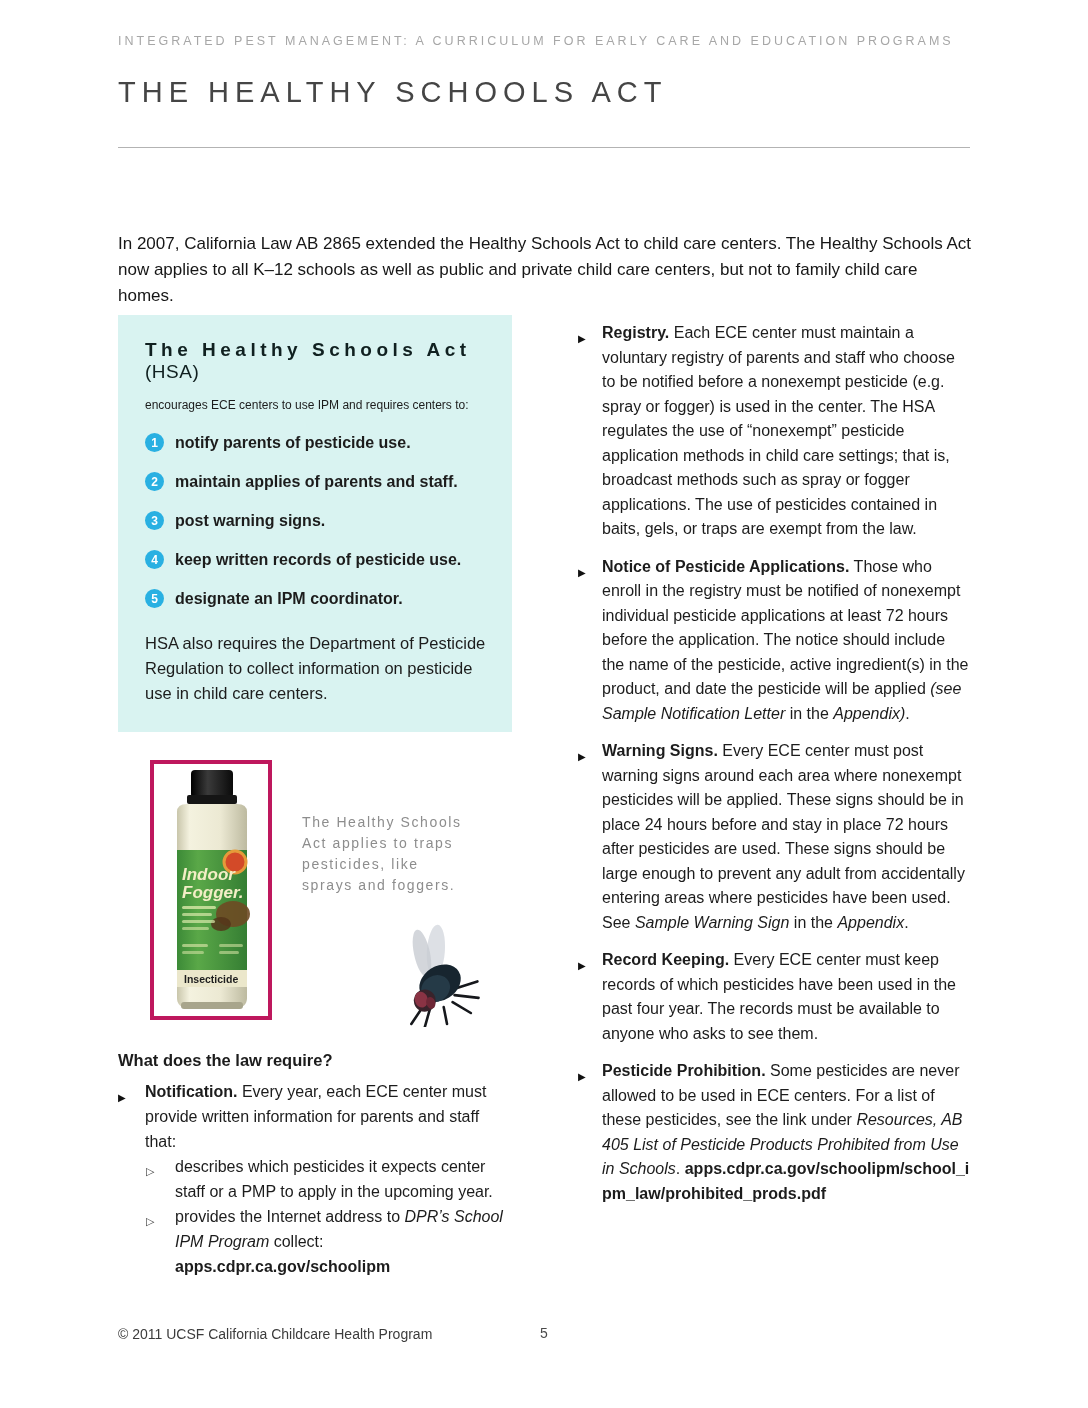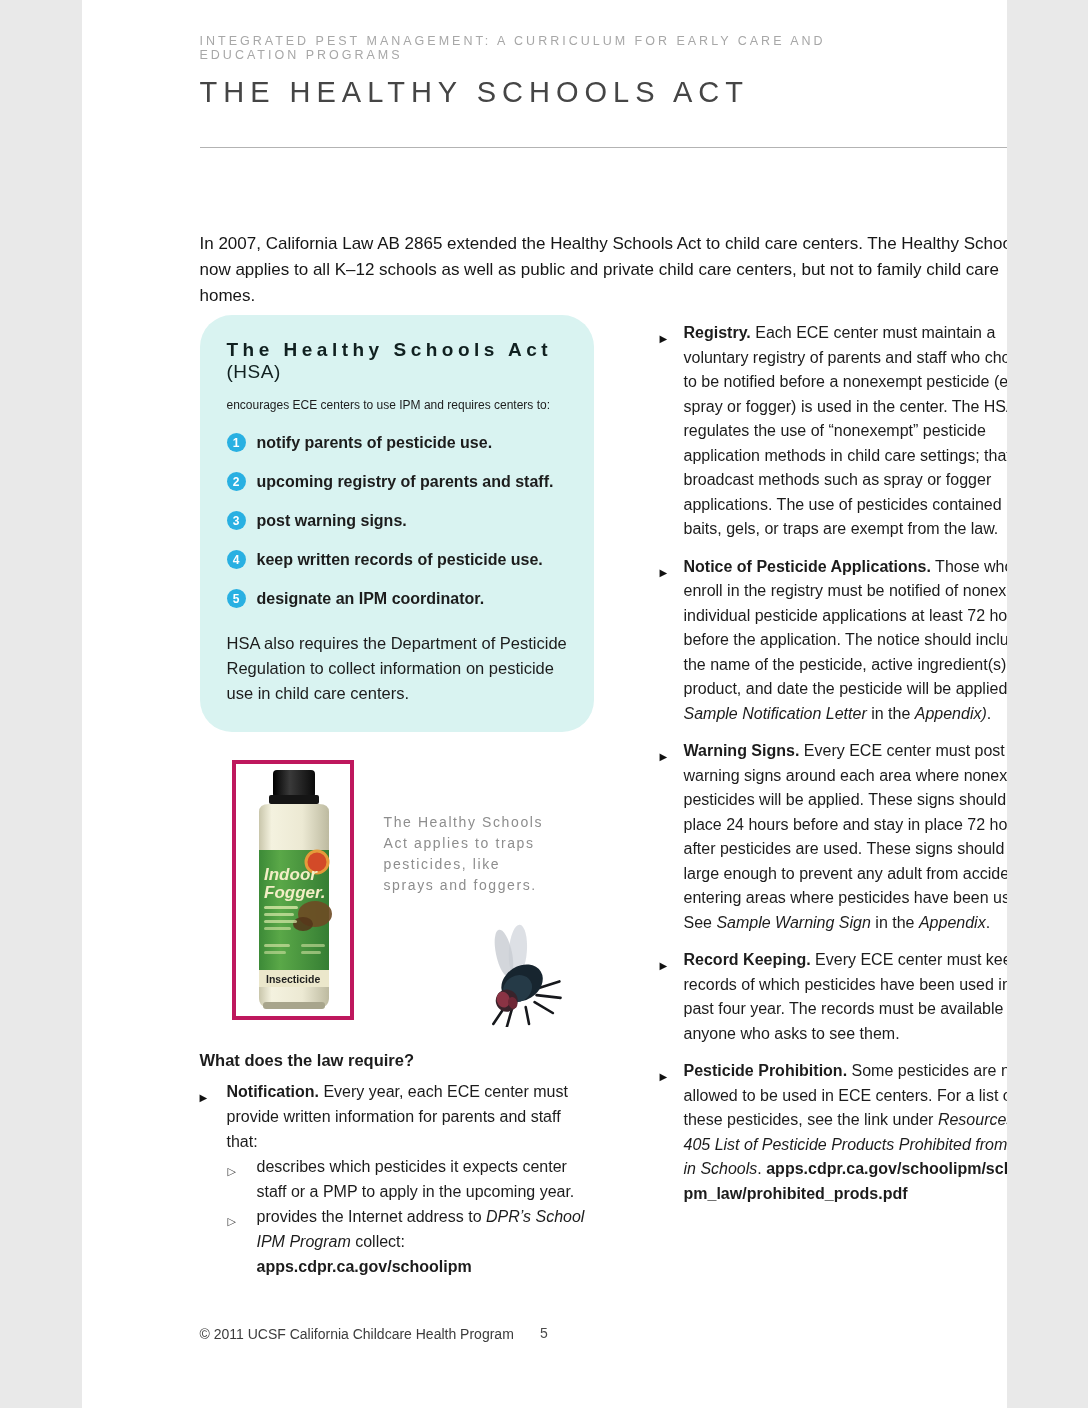--- a/index.html
+++ b/index.html
@@ -1,18 +1,18 @@
 <!DOCTYPE html>
 <html><head>
 <meta charset="utf-8">
 <style>
   * { margin:0; padding:0; box-sizing:border-box; }
   html,body { background:#e9e9e9; }
   .page {
-    position:relative; width:925px; height:1408px; margin:0 auto;
+    position:relative; width:1088px; height:1408px; margin:0 auto;
     background:#ffffff; overflow:hidden;
     font-family:"Liberation Sans", sans-serif; color:#1c1c1c;
   }
   .running-head {
     position:absolute; top:34px; left:118px; right:118px;
     font-size:12.5px; letter-spacing:3px; color:#a7a7a7; font-weight:400;
   }
   .page-title {
     position:absolute; top:76px; left:118px; right:118px;
     font-size:29px; letter-spacing:6px; color:#454545; font-weight:400;
@@ -27,21 +27,21 @@
   }
   .columns {
     position:absolute; top:315px; left:118px; width:852px;
     display:flex; gap:66px;
   }
   .col-left  { width:394px; flex:none; }
   .col-right { width:392px; flex:none; padding-top:6px; }
 
   
   .hsa-box {
-    background:#d9f3f1; padding:24px 24px 26px 27px; width:394px;border-radius:32px;
+    background:#d9f3f1; padding:24px 24px 26px 27px; width:394px;
   }
   .hsa-box-title { font-size:19px; color:#102020; margin-bottom:10px; }
   .hsa-box-title .main { font-weight:700; letter-spacing:4.5px; }
   .hsa-box-title .paren { font-weight:400; letter-spacing:0.5px; }
   .hsa-box-sub { font-size:12px; line-height:25px; margin-bottom:14px; }
   .hsa-item {
     display:flex; align-items:flex-start; gap:11px;
     font-size:16px; font-weight:700; margin-bottom:17px; line-height:22px;
   }
   .num-circle {
@@ -109,21 +109,21 @@
           <span class="paren">(HSA)</span>
         </div>
         <div class="hsa-box-sub">encourages ECE centers to use IPM and requires centers to:</div>
 
         <div class="hsa-item">
           <span class="num-circle">1</span>
           <span>notify parents of pesticide use.</span>
         </div>
         <div class="hsa-item">
           <span class="num-circle">2</span>
-          <span>upcoming registry of parents and staff.</span>
+          <span>maintain applies of parents and staff.</span>
         </div>
         <div class="hsa-item">
           <span class="num-circle">3</span>
           <span>post warning signs.</span>
         </div>
         <div class="hsa-item">
           <span class="num-circle">4</span>
           <span>keep written records of pesticide use.</span>
         </div>
         <div class="hsa-item">

